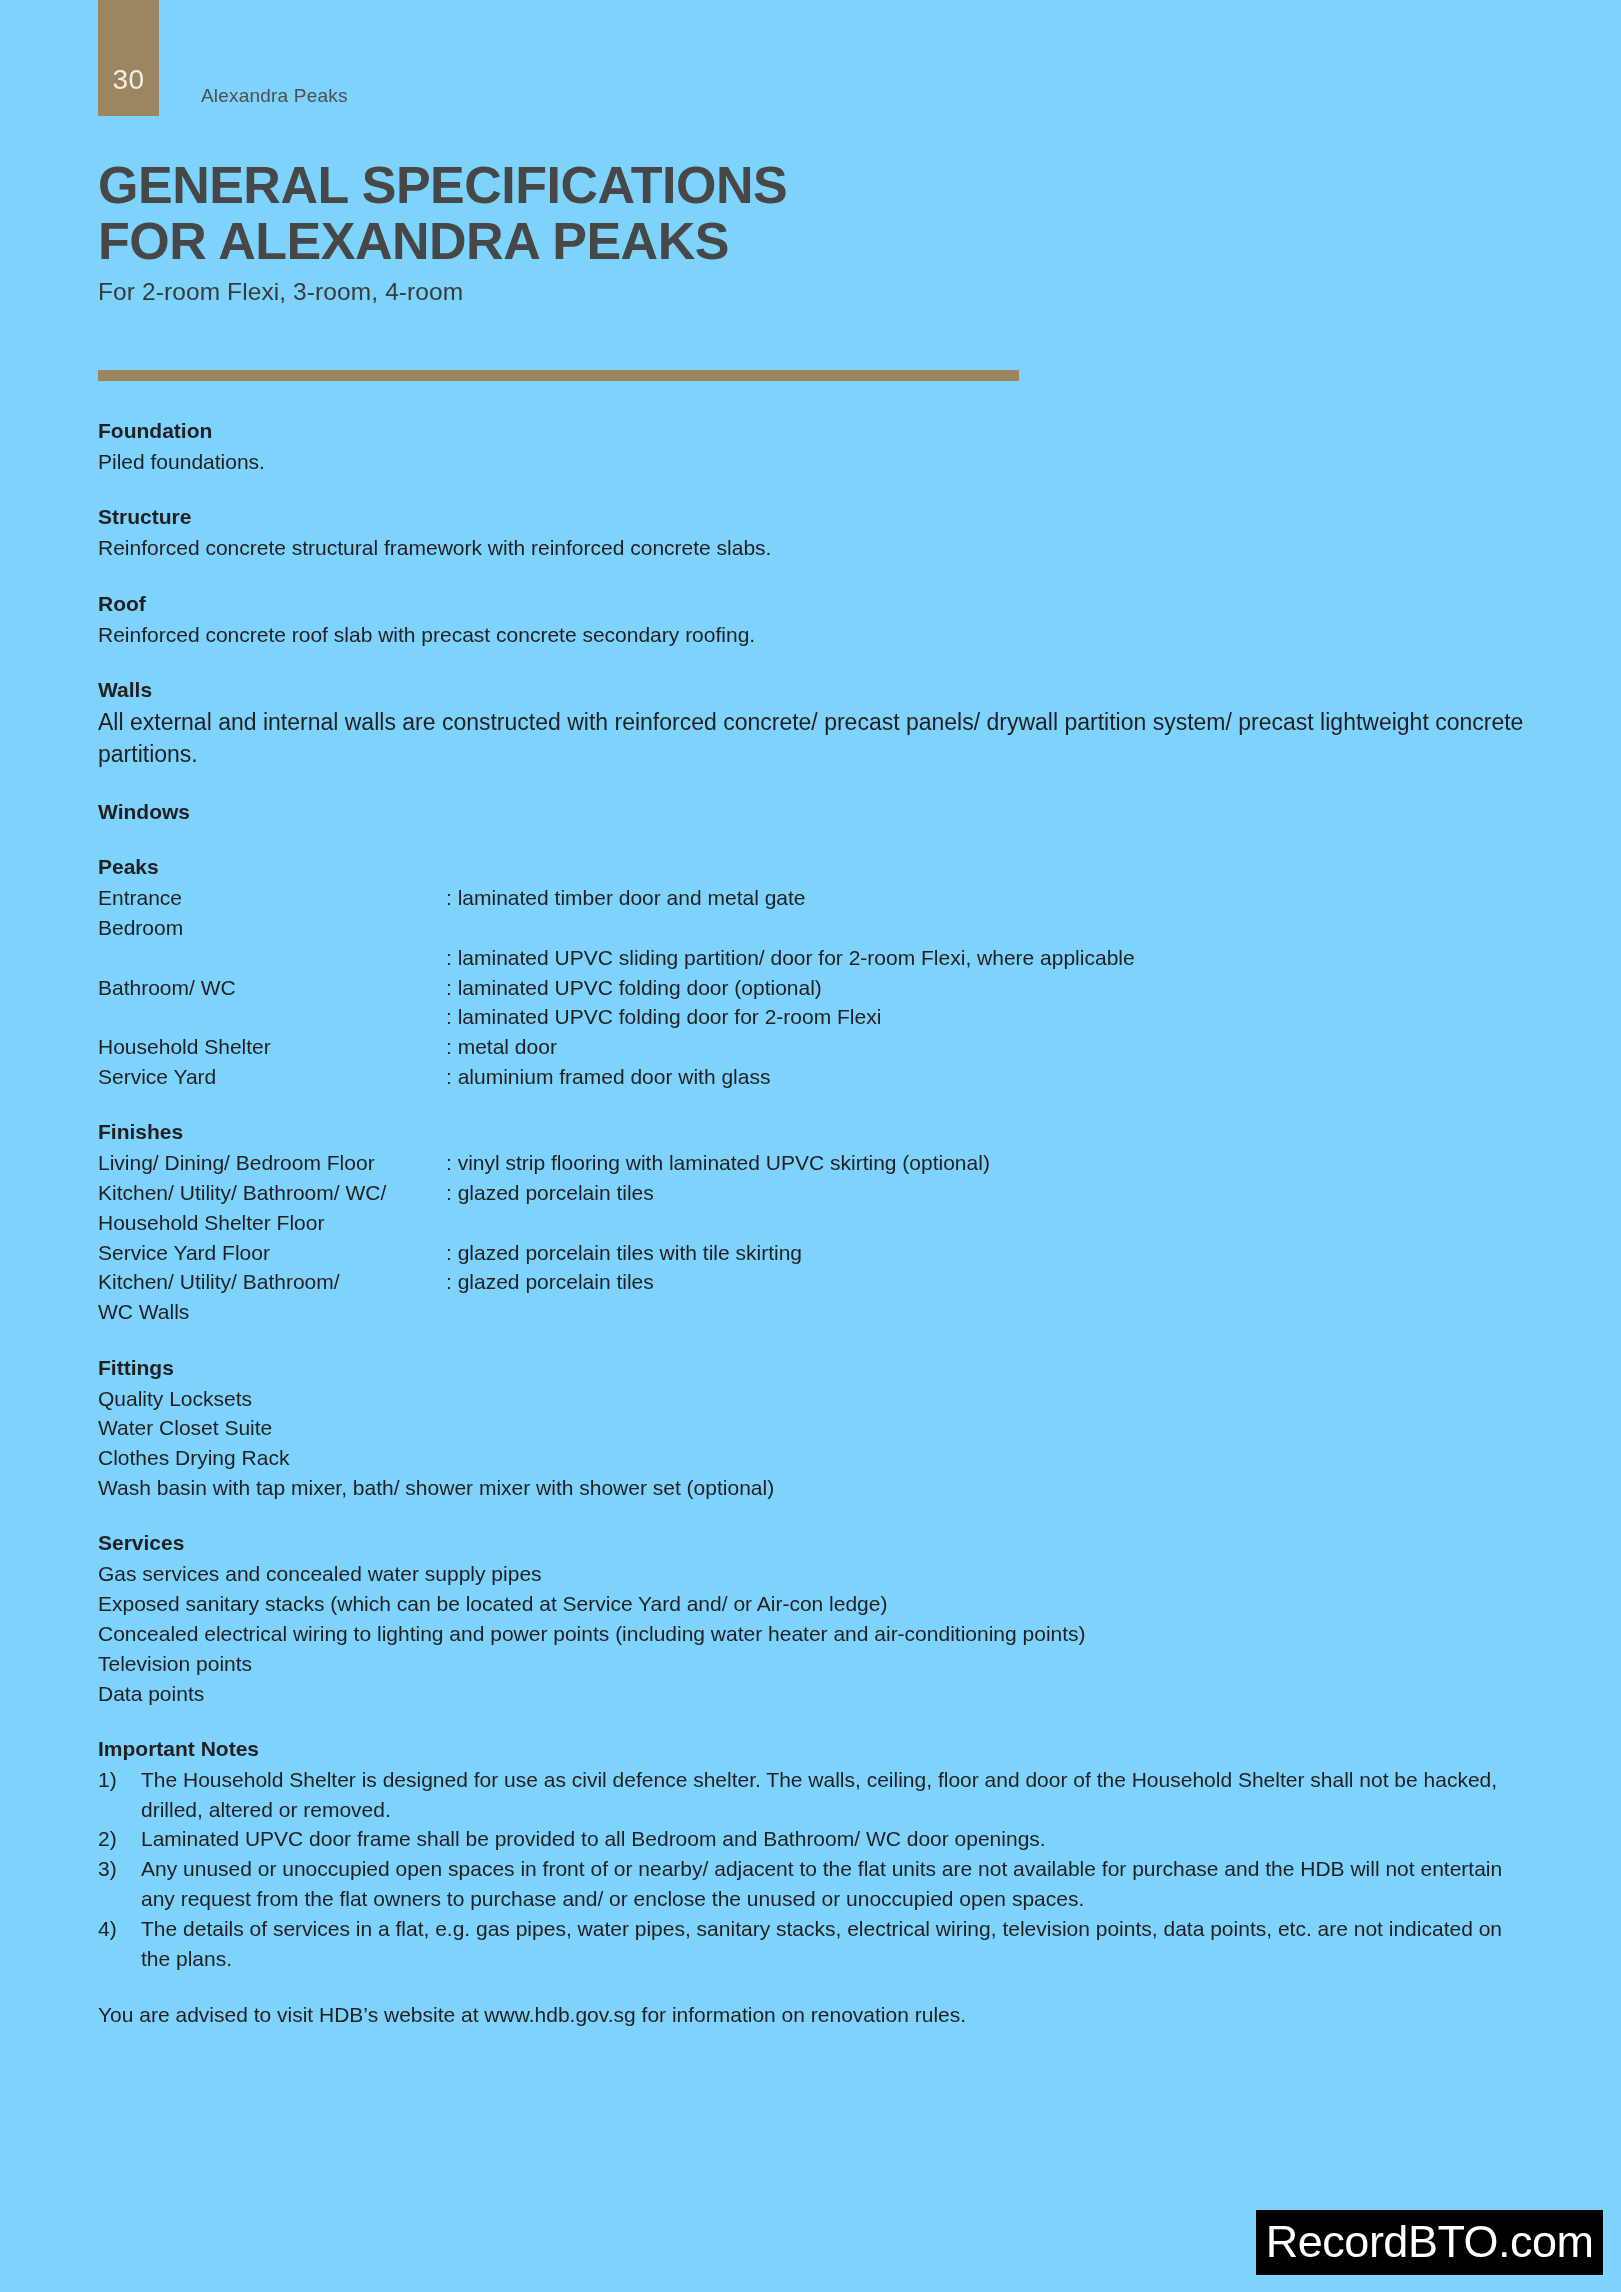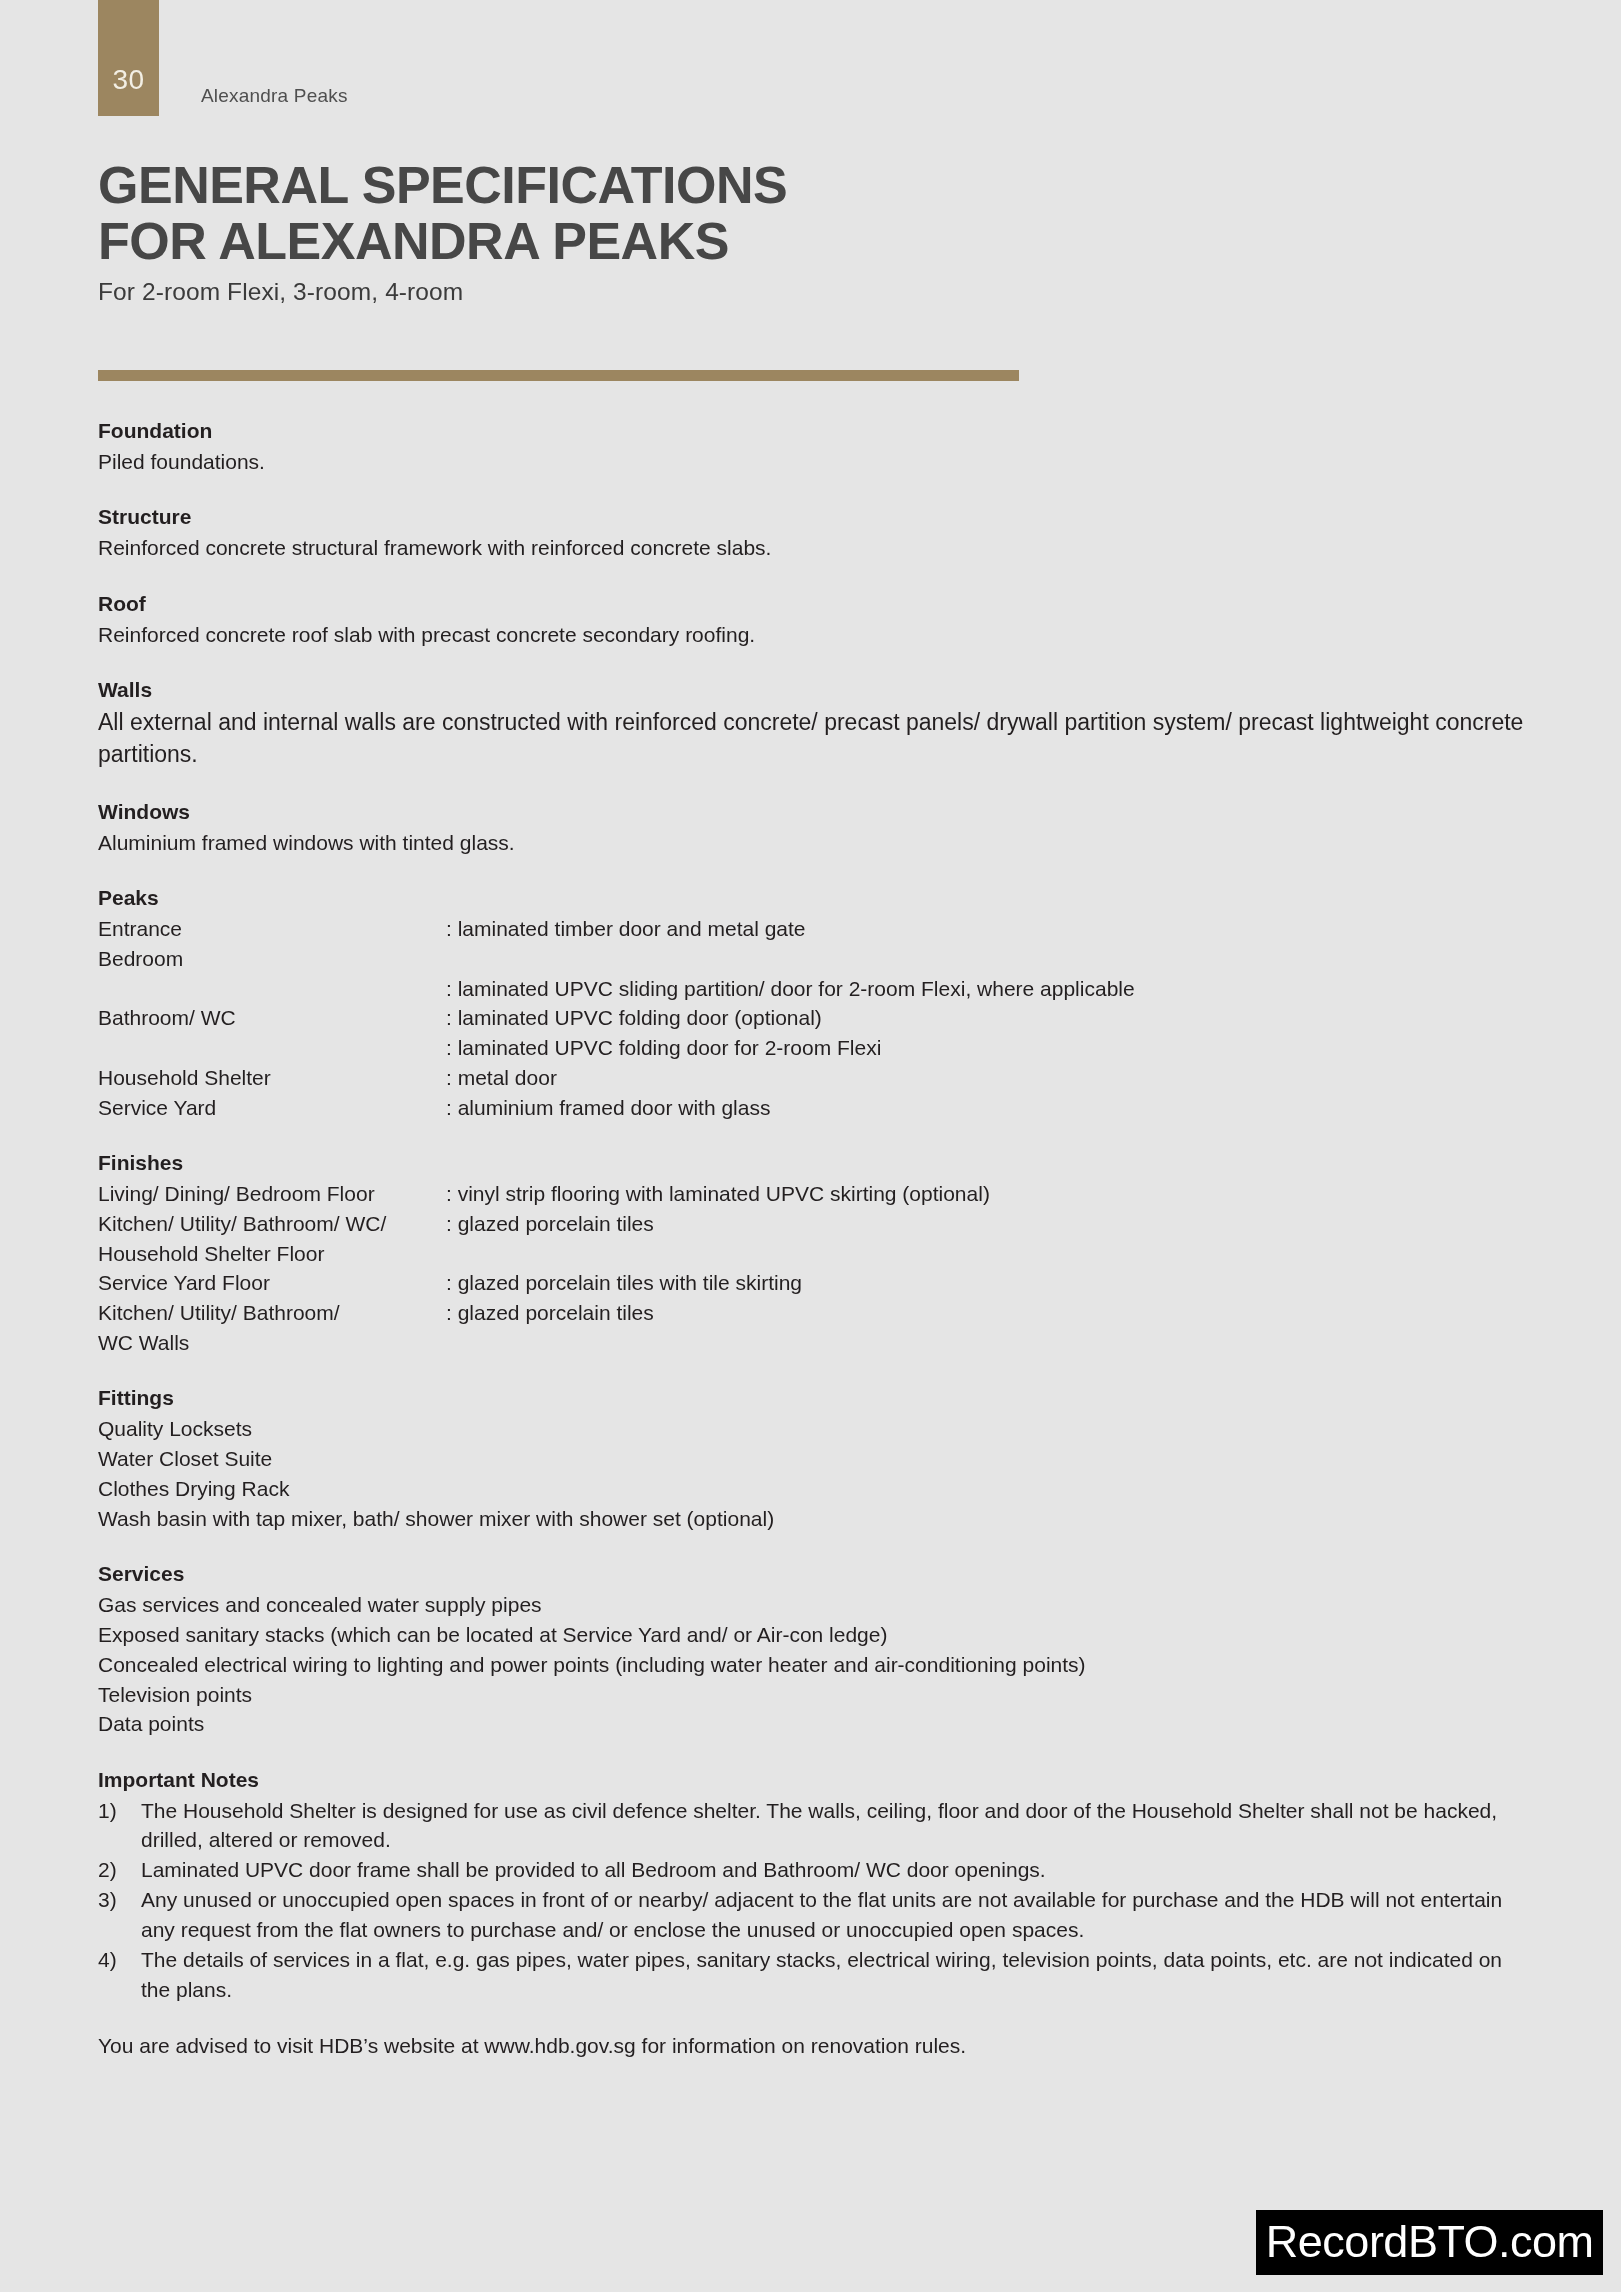--- a/index.html
+++ b/index.html
@@ -8,21 +8,21 @@
     background: #ffffff;
   }
   body {
     font-family: "Liberation Sans", sans-serif;
     color: #231f20;
   }
   .page {
     position: relative;
     width: 1621px;
     height: 2293px;
-    background: #e5e5e5;
+    background: #7dd3fc;
     overflow: hidden;
     box-sizing: border-box;
   }
 
   
   .page-head {
     position: absolute;
     left: 0;
     top: 0;
     width: 100%;
@@ -207,21 +207,20 @@
       <div class="sec-line">Reinforced concrete roof slab with precast concrete secondary roofing.</div>
     </div>
 
     <div class="section">
       <div class="sec-head">Walls</div>
       <div class="para">All external and internal walls are constructed with reinforced concrete/ precast panels/ drywall partition system/ precast lightweight concrete partitions.</div>
     </div>
 
     <div class="section">
       <div class="sec-head">Windows</div>
-      <div class="sec-line">Aluminium framed windows with tinted glass.</div>
     </div>
 
     <div class="section">
       <div class="sec-head">Peaks</div>
       <div>
         <div class="spec-row">
           <div class="spec-term">Entrance</div>
           <div class="spec-def">: laminated timber door and metal gate</div>
         </div>
         <div class="spec-row">

